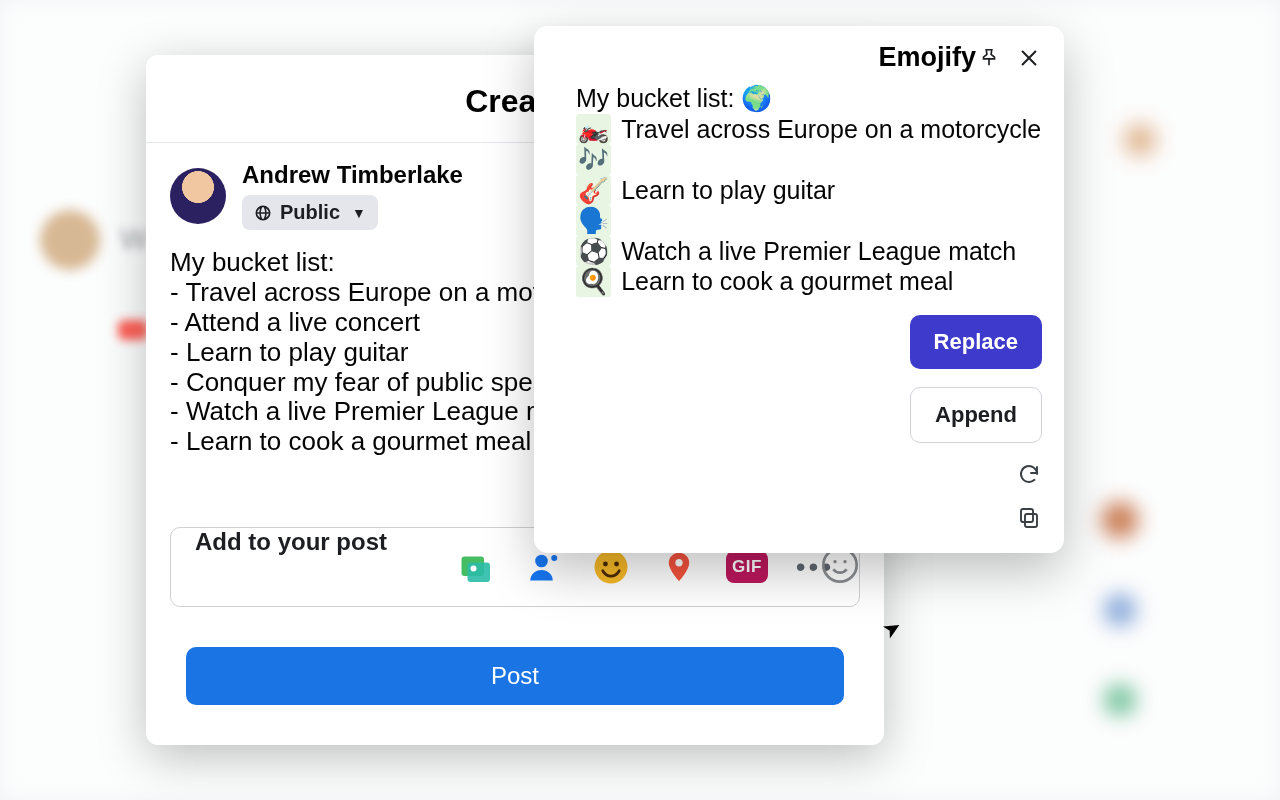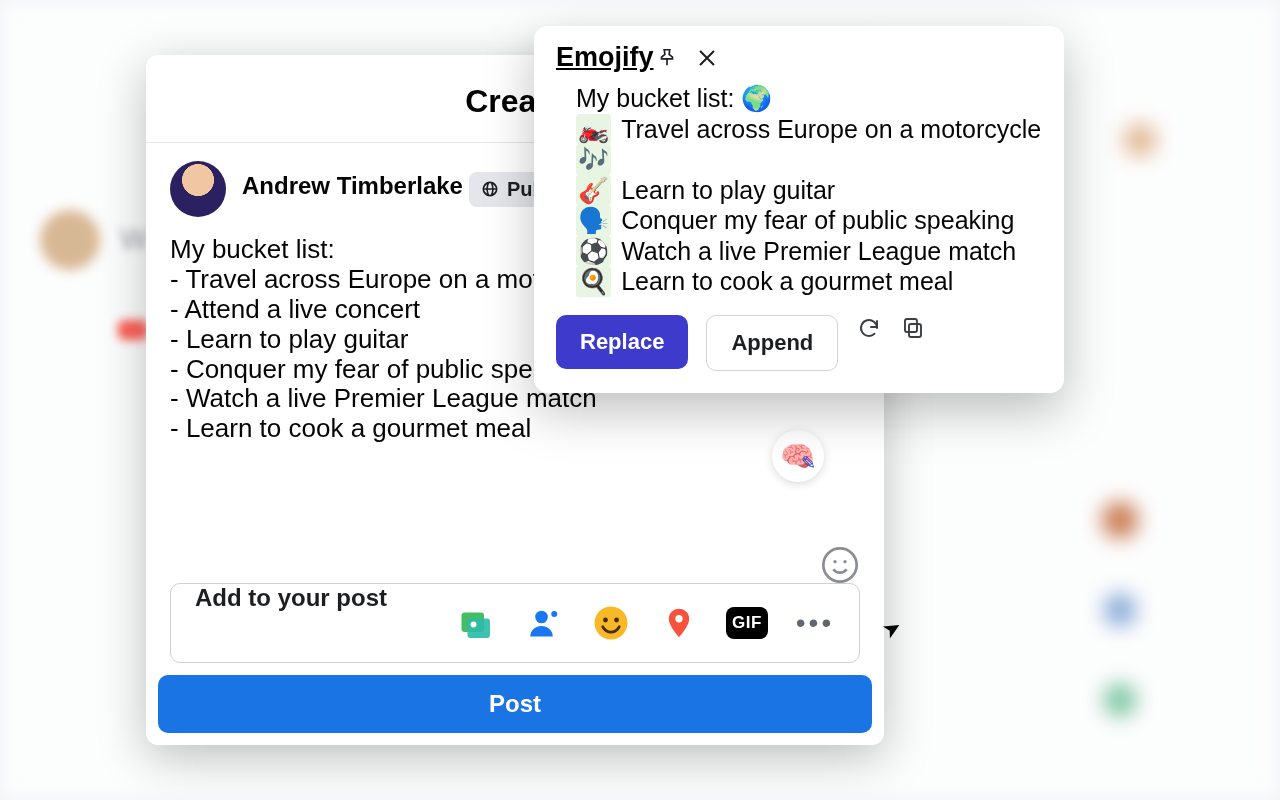--- a/index.html
+++ b/index.html
@@ -20,55 +20,55 @@
 
   
   .create-dialog {
     position:absolute; left:146px; top:55px; width:738px; height:690px;
     background:#fff; border-radius:12px; box-shadow:0 12px 48px rgba(0,0,0,.25);
     display:flex; flex-direction:column;
   }
   .dlg-title { text-align:center; font-size:32px; font-weight:800; padding:28px 0 22px; border-bottom:1px solid #e4e6eb; }
   .dlg-header { display:flex; align-items:center; gap:16px; padding:18px 24px 0; }
   .avatar { width:56px; height:56px; border-radius:50%; background: radial-gradient(circle at 50% 34%, #f1c7a2 0 34%, transparent 35%), linear-gradient(#2b2160,#2b2160); background-color:#ddd; }
-  .user-col { display:flex; flex-direction:row; gap:6px; }
+  .user-col { display:flex; flex-direction:column; gap:6px; }
   .user-name { font-size:24px; font-weight:700; color:#050505; }
   .audience { display:inline-flex; align-items:center; gap:8px; background:#e4e6eb; border-radius:8px; padding:6px 12px; font-size:20px; font-weight:700; color:#1c1e21; cursor:pointer; width:fit-content; }
   .audience svg { width:18px; height:18px; fill:#1c1e21; }
   .audience .caret { margin-left:4px; font-size:14px; }
 
   .post-text { padding:18px 24px 0; font-size:26px; line-height:1.15; color:#050505; white-space:pre-line; flex:1; cursor:text; }
 
   .brain-badge { position:absolute; right:60px; top:375px; width:52px; height:52px; border-radius:50%; background:#fff; box-shadow:0 2px 8px rgba(0,0,0,.15); display:flex; align-items:center; justify-content:center; font-size:28px; }
   .brain-badge .pen { position:absolute; right:8px; bottom:8px; font-size:18px; color:#1b3fd1; }
   .smile-btn { position:absolute; right:24px; top:490px; width:40px; height:40px; color:#8a8d91; cursor:pointer; }
   .smile-btn svg { width:40px; height:40px; stroke:#8a8d91; fill:none; stroke-width:1.6; }
 
   .add-bar { margin:0 24px; border:1px solid #ced0d4; border-radius:10px; height:80px; display:flex; padding:0 24px; justify-content:space-between; }
   .add-label { font-size:24px; font-weight:700; color:#1c1e21; }
   .add-icons { display:flex; align-items:center; gap:28px; }
   .ic { width:40px; height:40px; display:flex; align-items:center; justify-content:center; cursor:pointer; }
-  .gif-chip { background:#000000; color:#fff; font-weight:800; font-size:17px; border-radius:8px; padding:6px 6px; letter-spacing:.5px; }
+  .gif-chip { background:#be185d; color:#fff; font-weight:800; font-size:17px; border-radius:8px; padding:6px 6px; letter-spacing:.5px; }
   .more-dots { color:#606770; font-size:28px; letter-spacing:3px; }
 
-  .post-btn { margin:12px; height:58px; border:none; border-radius:10px; background:#1b74e4; color:#fff; font-size:24px; font-weight:700; cursor:pointer; }
+  .post-btn { margin:40px; height:58px; border:none; border-radius:10px; background:#1b74e4; color:#fff; font-size:24px; font-weight:400; cursor:pointer; }
 
   
   .popover {
     position:absolute; left:534px; top:26px; width:530px; background:#fff; border-radius:14px;
     box-shadow:0 18px 50px rgba(0,0,0,.25); padding:16px 22px 22px;
   }
-  .pop-head { display:flex; align-items:center; justify-content:flex-start;text-decoration:underline; }
+  .pop-head { display:flex; align-items:center; justify-content:flex-end; }
   .pop-title { font-size:27px; font-weight:800; }
   .pop-ctrls { display:flex; gap:14px; align-items:center; }
   .pop-ctrls .ibtn { width:26px; height:26px; color:#1c1e21; cursor:pointer; display:flex; align-items:center; justify-content:center; }
   .pop-body { margin-top:10px; font-size:25px; line-height:1.22; color:#050505;margin-left:20px; }
   .pop-body .line { display:flex; align-items:center; gap:10px; }
   .pop-body .hl { background:#e7f5e2; padding:0 2px; border-radius:3px; }
-  .pop-actions { margin-top:18px; display:flex; align-items:flex-start; gap:18px; }
+  .pop-actions { margin-top:18px; display:flex; align-items:flex-end; gap:18px;flex-direction:column; }
   .btn-primary { background:#3e3acb; color:#fff; border:none; border-radius:10px; font-size:22px; font-weight:700; padding:14px 24px; cursor:pointer; }
   .btn-secondary { background:#fff; color:#1c1e21; border:1px solid #d0d3d7; border-radius:10px; font-size:22px; font-weight:600; padding:14px 24px; cursor:pointer; }
   .tool-ic { width:26px; height:26px; color:#3a3f44; cursor:pointer; display:flex; align-items:center; justify-content:center; }
 
   .cursor { position:absolute; left:883px; top:616px; font-size:22px; color:#000; pointer-events:none; }
 </style>
 </head>
 <body>
 
 <div class="bg"></div>
@@ -186,21 +186,20 @@
       </div>
       <div class="line">
         <span class="hl">🎶</span>
       </div>
       <div class="line">
         <span class="hl">🎸</span>
         <span>Learn to play guitar</span>
       </div>
       <div class="line">
         <span class="hl">🗣️</span>
-        <span>Conquer my fear of public speaking</span>
       </div>
       <div class="line">
         <span class="hl">⚽</span>
         <span>Watch a live Premier League match</span>
       </div>
       <div class="line">
         <span class="hl">🍳</span>
         <span>Learn to cook a gourmet meal</span>
       </div>
     </div>

